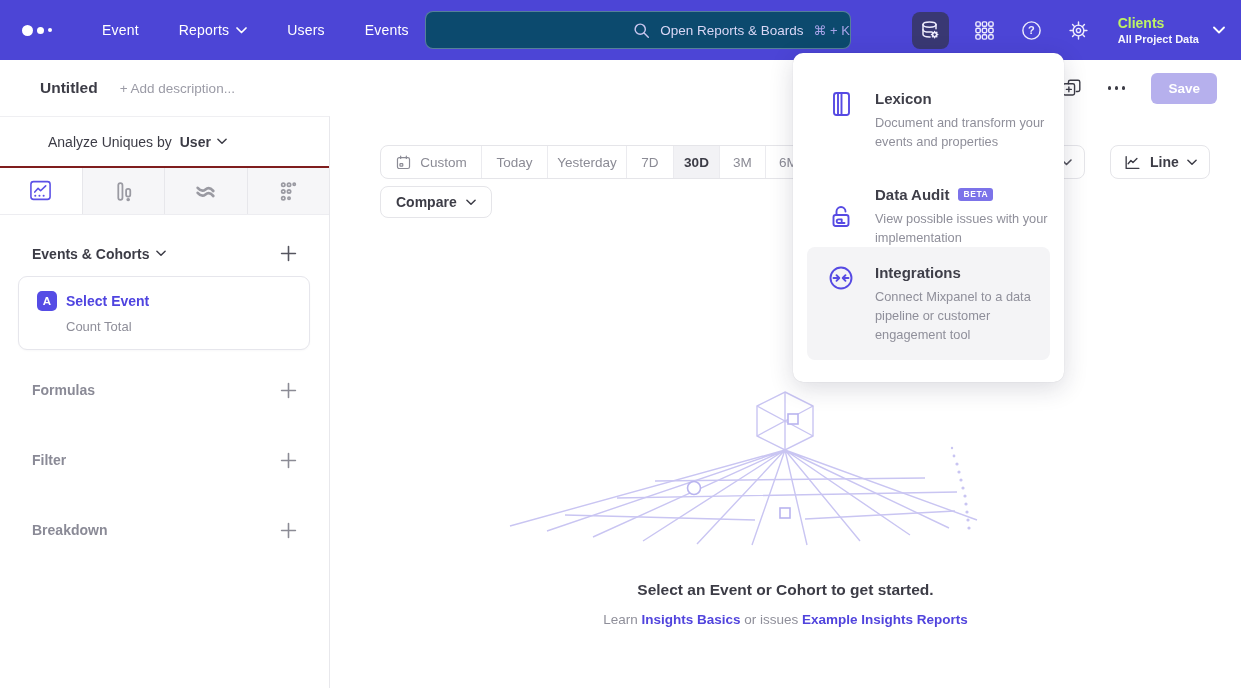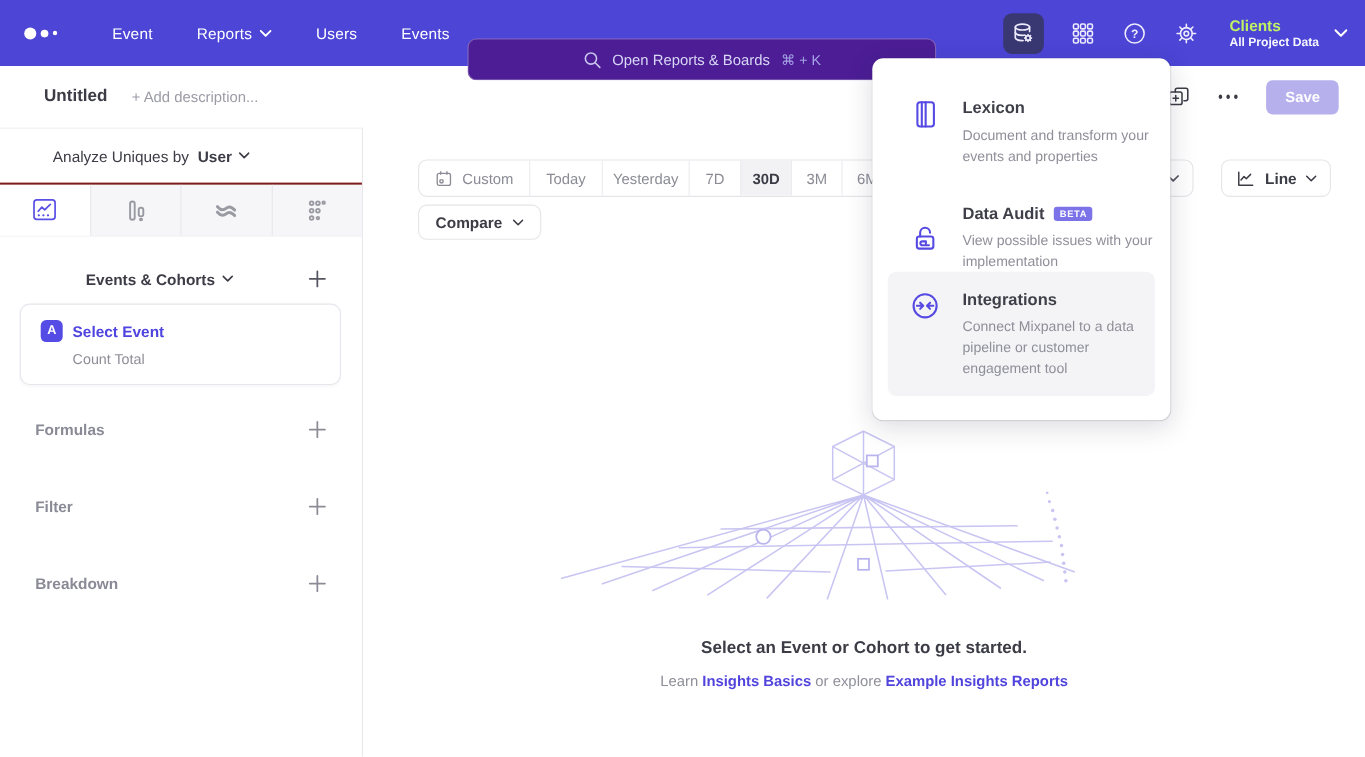--- a/index.html
+++ b/index.html
@@ -7,21 +7,21 @@
   body { font-family:"Liberation Sans", sans-serif; background:#fff; position:relative; overflow:hidden; color:#3C3C46; }
   .stage { position:absolute; inset:0; width:1241px; height:688px; }
 
   
   .navbar { position:absolute; left:0; top:0; width:100%; height:60px; background:#4C45D6; display:flex; align-items:center; z-index:10; }
   .logo { display:flex; align-items:center; gap:4px; margin-left:22px; width:34px; }
   .logo i { background:#fff; border-radius:50%; display:block; }
   .logo .d1{width:11px;height:11px;} .logo .d2{width:7px;height:7px;} .logo .d3{width:4px;height:4px;}
   .nav-items { display:flex; align-items:center; gap:40px; margin-left:46px; }
   .nav-item { color:#fff; font-size:14px; font-weight:500; letter-spacing:.2px; display:flex; align-items:center; gap:7px; cursor:pointer; }
-  .nav-search { position:absolute; left:425px; top:11px; width:426px; height:38px; background:#4c1d95; border:1px solid rgba(255,255,255,.30); border-radius:8px; display:flex; align-items:center; justify-content:center; gap:10px; cursor:pointer;margin-top:24px; }
+  .nav-search { position:absolute; left:425px; top:11px; width:426px; height:38px; background:#0c4a6e; border:1px solid rgba(255,255,255,.30); border-radius:8px; display:flex; align-items:center; justify-content:flex-end; gap:10px; cursor:pointer; }
   .nav-search .ph { color:#D9D7F6; font-size:13.5px; }
   .nav-search .kbd { color:#A7A3E8; font-size:13px; }
   .nav-right { position:absolute; right:16px; top:0; height:60px; display:flex; align-items:center; gap:24px; }
   .nav-icon-btn { width:37px; height:37px; border-radius:8px; display:flex; align-items:center; justify-content:center; cursor:pointer; }
   .nav-icon-btn.active { background:#393873; }
   .nav-ic { color:#EDEBFC; display:flex; }
   .project { display:flex; align-items:center; gap:14px; cursor:pointer; margin-left:4px; }
   .project .lines { display:flex; flex-direction:column; }
   .project .org { color:#bef264; font-weight:700; font-size:14px; line-height:18px; }
   .project .scope { color:#fff; font-weight:700; font-size:11px; line-height:14px; opacity:.95; }
@@ -39,21 +39,21 @@
   
   .sidebar { position:absolute; left:0; top:116px; width:330px; bottom:0; background:#fff; border-right:1px solid #E8E8EC; border-top:1px solid #EFEFF2; }
   .analyze-row { height:51px; display:flex; align-items:center; padding-left:48px; border-bottom:2px solid #7f1d1d; font-size:14px; }
   .analyze-row .lbl { color:#3C3C46; }
   .analyze-picker { display:flex; align-items:center; gap:6px; margin-left:8px; cursor:pointer; font-weight:700; color:#3C3C46; }
   .viz-tabs { height:47px; display:flex; border-bottom:1px solid #EDEDF1; }
   .viz-tab { flex:1; display:flex; align-items:center; justify-content:center; background:#F6F6F8; border-left:1px solid #E7E7EB; cursor:pointer; color:#9A9AA2; }
   .viz-tab:first-child { border-left:none; }
   .viz-tab.active { background:#fff; color:#5B50E6; border-bottom:1px solid #fff; }
   .sb-section-head { margin:30px 32px 0 32px; display:flex; align-items:center; }
-  .sb-section-head .t { font-size:14px; font-weight:700; color:#3C3C46; display:flex; align-items:center; gap:7px; cursor:pointer;margin-left:46px; }
+  .sb-section-head .t { font-size:14px; font-weight:700; color:#3C3C46; display:flex; align-items:center; gap:7px; cursor:pointer; }
   .sb-plus { margin-left:auto; color:#8B8B95; cursor:pointer; display:flex; }
   .event-card { margin:14px 18px 0 18px; width:292px; height:74px; border:1px solid #E6E6EC; border-radius:9px; background:#fff; padding:14px 0 0 18px; cursor:pointer; box-shadow:0 1px 2px rgba(40,40,60,.03); }
   .ec-row { display:flex; align-items:center; gap:9px; }
   .ec-badge { width:20px; height:20px; border-radius:5px; background:#554CE5; color:#fff; font-size:11.5px; font-weight:700; display:flex; align-items:center; justify-content:center; }
   .ec-title { color:#4F44E0; font-size:14px; font-weight:600; cursor:pointer; }
   .ec-sub { color:#8E8E99; font-size:13px; margin:8px 0 0 29px; }
   .sb-row { margin:0 32px; height:28px; display:flex; align-items:center; }
   .sb-row .t { color:#8A8A96; font-size:14px; font-weight:600; }
   .sb-row.first { margin-top:26px; }
   .sb-row + .sb-row { margin-top:42px; }
@@ -391,21 +391,21 @@
           <circle cx="463" cy="152" r="1.6"></circle>
           <circle cx="464" cy="160" r="1.6"></circle>
         <circle cx="449" cy="88" r="1.4"></circle>
           <circle cx="447" cy="80" r="1.2"></circle>
       </g>
     </svg>
   </div>
 
   <div class="empty-title">Select an Event or Cohort to get started.</div>
   <div class="empty-links">
-    <span>Learn </span><a>Insights Basics</a><span> or explore </span><a>Example Insights Reports</a>
+    <span>Learn </span><a>Insights Basics</a><span> or issues </span><a>Example Insights Reports</a>
   </div>
 
   <div class="dropdown">
     <div class="menu-item mt1">
       <span class="mi-icon">
         <svg width="28" height="28" viewBox="0 0 28 28" fill="none" stroke="#564AE3" stroke-width="1.9" stroke-linecap="round" stroke-linejoin="round">
           <rect x="7" y="3" width="15" height="22" rx="2.5"></rect>
           <path d="M11 3v22M14.5 3v22"></path>
         </svg>
       </span>

